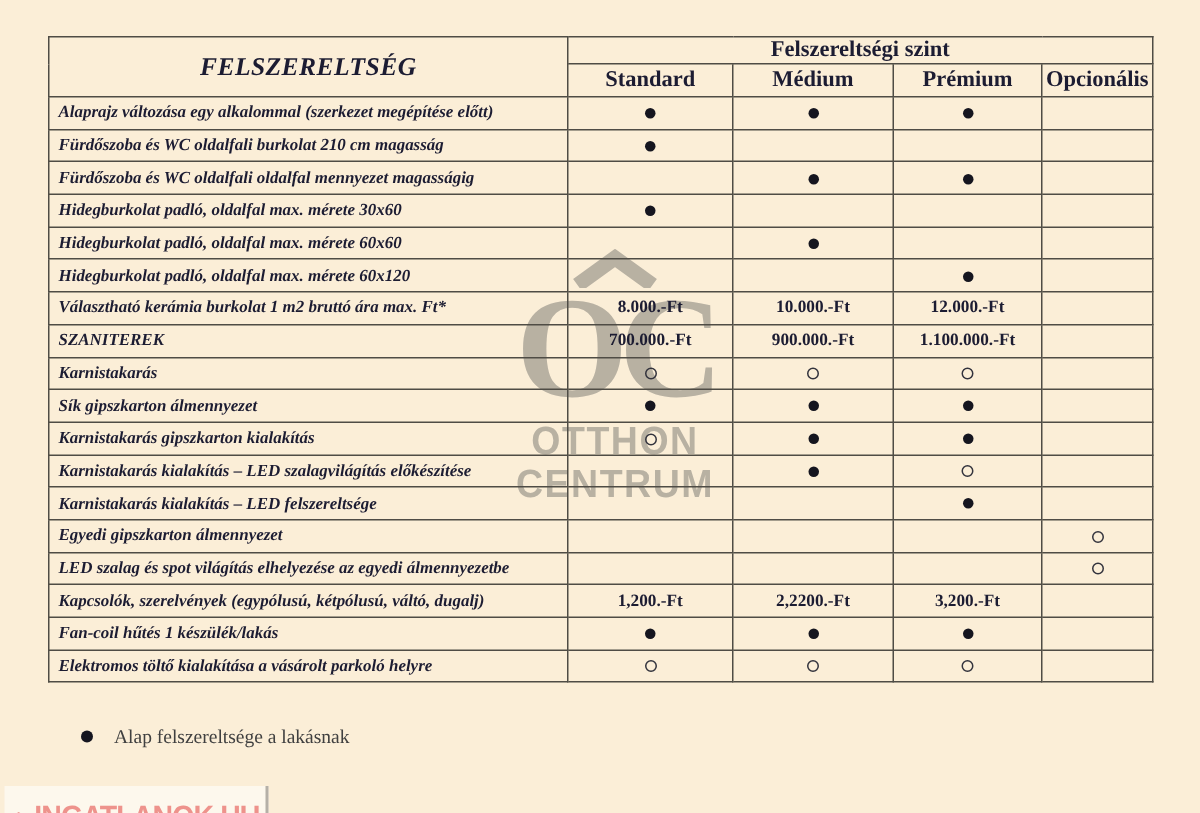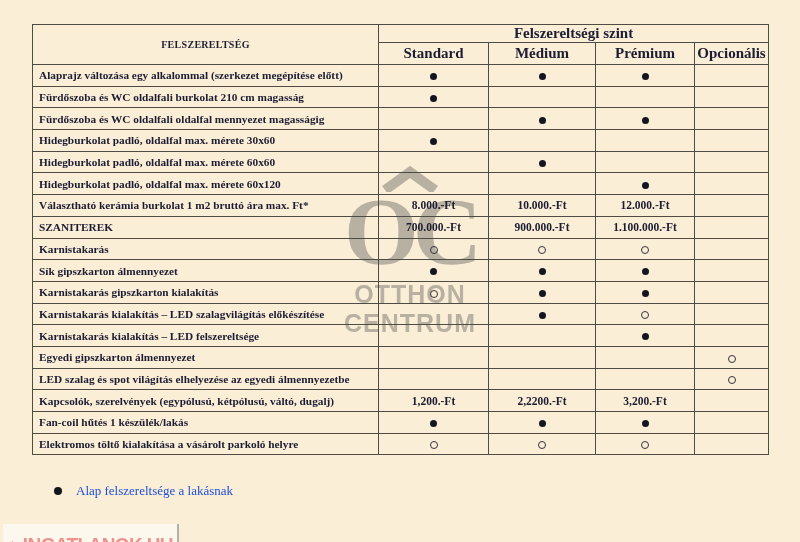--- a/index.html
+++ b/index.html
@@ -38,41 +38,41 @@
   col.c-label{width:346px;}
   col.c-std{width:110px;}
   col.c-med{width:107px;}
   col.c-pre{width:99px;}
   col.c-opc{width:74px;}
   th,td{
     border:1px solid #4f4c45;padding:0;vertical-align:middle;
     overflow:hidden;white-space:nowrap;
   }
   thead th{font-weight:bold;font-style:normal;font-size:15px;text-align:center;}
-  th.corner{font-size:10px;letter-spacing:.3px;}
+  th.corner{font-size:17px;font-style:italic;letter-spacing:.3px;}
   tr.h1 th{height:17px;}
   tr.h2 th{height:21px;}
   tbody td{height:20.7px;}
   td.lbl{
-    font-weight:bold;font-size:11.3px;
+    font-weight:bold;font-style:italic;font-size:11.3px;
     padding-left:6px;text-align:left;
   }
   td.val{font-weight:bold;font-size:11.5px;text-align:center;}
   .dot{
     display:inline-block;width:7px;height:7px;border-radius:50%;
     background:#15151f;vertical-align:middle;
   }
   .ring{
     display:inline-block;width:8px;height:8px;border-radius:50%;
     border:1.6px solid #33333d;box-sizing:border-box;background:transparent;
     vertical-align:middle;
   }
 
   
-  .legend{position:absolute;left:54px;top:482px;z-index:2;color:#1d4ed8;}
+  .legend{position:absolute;left:54px;top:482px;z-index:2;color:#404040;}
   .legend-row{display:flex;align-items:center;height:18px;font-size:13px;}
   .legend-row .marker{width:22px;display:inline-flex;align-items:center;}
   .legend-row .ring{border-color:#6d6d70;}
 
   
   .wm-box{
     position:absolute;left:3px;top:524px;z-index:3;
     display:flex;align-items:center;gap:5px;
     width:176px;height:46px;padding:1px 4px;box-sizing:border-box;
     background:rgba(253,249,241,.85);

